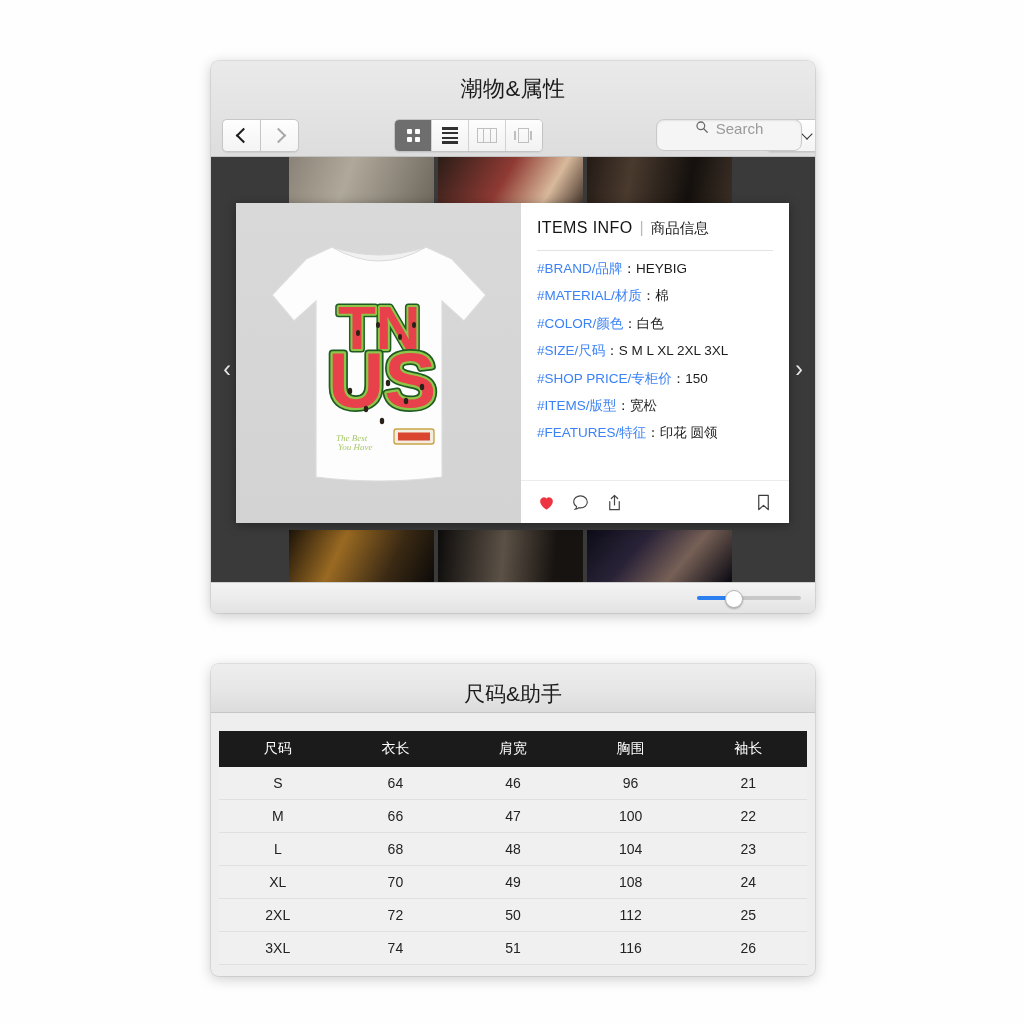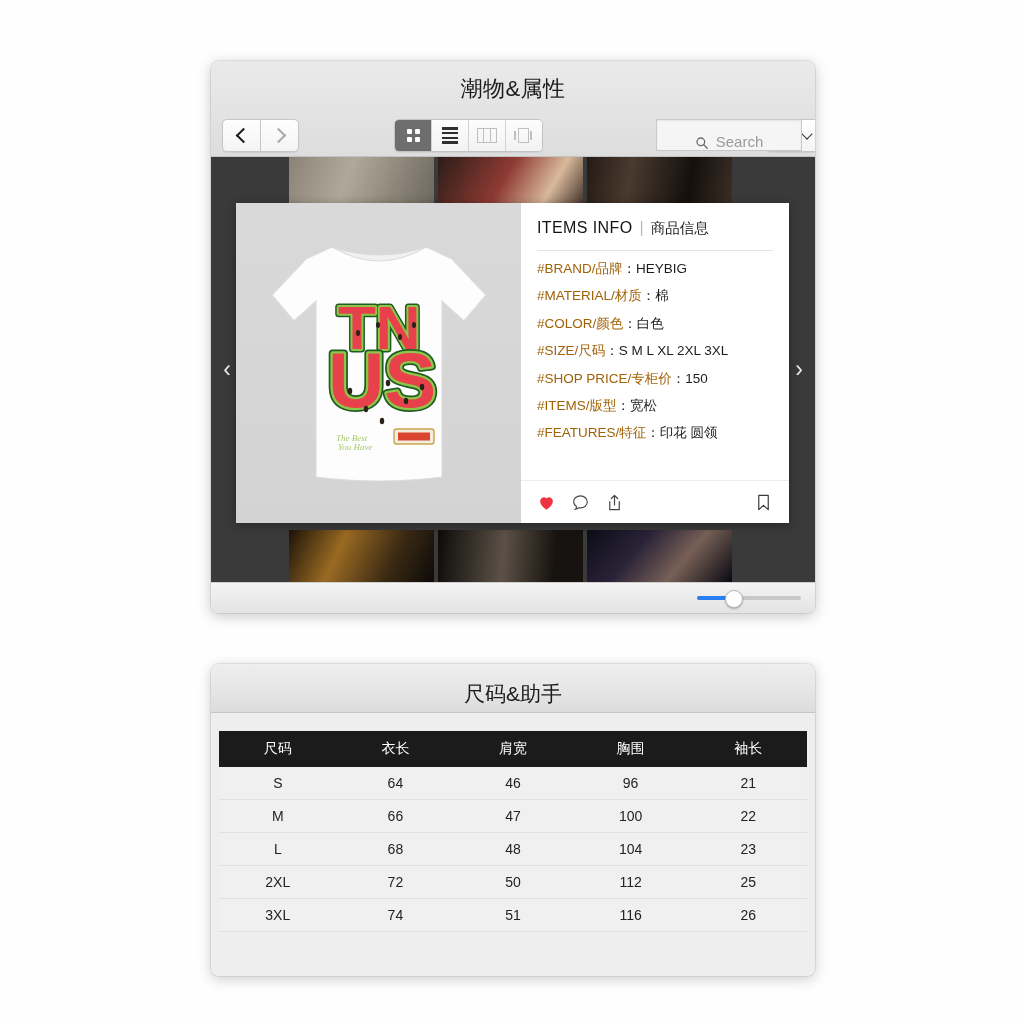--- a/index.html
+++ b/index.html
@@ -75,23 +75,23 @@
     width: 56px; height: 31px; border:1px solid #c6c6c6; border-radius:5px;
     background: linear-gradient(to bottom,#fefefe,#f4f4f4);
     display:flex; align-items:center; justify-content:center; gap:5px;
     box-shadow: 0 1px 1px rgba(0,0,0,0.07);
   }
   .chevdown { width:7px; height:7px; border-style:solid; border-width:0 1.8px 1.8px 0;
               border-color:#333; transform: rotate(45deg); margin-top:-3px; }
 
   .searchbox {
     position: absolute; left: 445px; top: 3px;
-    width: 144px; height: 30px; border-radius: 0;
+    width: 144px; height: 30px; border-radius: 8px;
     background: #f5f5f5; border:1px solid #c9c9c9;
-    display:flex; align-items:flex-end; justify-content:center; gap:7px;
+    display:flex; align-items:flex-start; justify-content:center; gap:7px;
     box-shadow: inset 0 1px 2px rgba(0,0,0,0.07);
   }
   .searchbox .sp { font-size:15px; color:#9a9a9a; }
 
   
   .content1 { position:relative; height: 425px; background:#3a3a3a; overflow:hidden; }
   .thumbrow { position:absolute; left:0; width:100%; height:52px; display:flex; gap:4px; padding-left:78px; box-sizing:border-box;}
   .thumbrow.top { top:0; }
   .thumbrow.bot { top:373px; }
   .thumb { width:145px; height:52px; }
@@ -121,21 +121,21 @@
     width:285px; background:linear-gradient(to bottom,#d9d9d9,#d3d3d3);
     position:relative; overflow:hidden;
   }
   .infopane { flex:1; background:#fff; position:relative; padding:16px 0 0 16px; box-sizing:border-box; }
   .info-head { display:flex; align-items:baseline; gap:7px; padding-bottom:12px; border-bottom:1px solid #e3e3e3; margin-right:16px;}
   .info-head .en { font-size:16px; font-weight:normal; color:#141414; letter-spacing:0.4px; }
   .info-head .bar { color:#b9b9b9; font-size:16px; }
   .info-head .cn { font-size:14.5px; color:#1c1c1c; }
   .attrs { margin-top:10px; }
   .attr { font-size:13.5px; color:#1d1d1d; margin-bottom:10.5px; line-height:1.25; }
-  .attr .k { color:#a16207;margin-top:6px; }
+  .attr .k { color:#3b82f6;margin-top:6px; }
   .actions {
     position:absolute; left:0; right:0; bottom:0; height:42px;
     border-top:1px solid #ececec; display:flex; align-items:center;
     padding:0 16px; gap:15px;
   }
   .act { display:flex; align-items:center; }
   .bookmark { margin-left:auto; }
 
   .footer1 {
     position:relative; height:30px;
@@ -415,20 +415,27 @@
             <td>22</td>
           </tr>
           <tr>
             <td>L</td>
             <td>68</td>
             <td>48</td>
             <td>104</td>
             <td>23</td>
           </tr>
           <tr>
+            <td>XL</td>
+            <td>70</td>
+            <td>49</td>
+            <td>108</td>
+            <td>24</td>
+          </tr>
+          <tr>
             <td>2XL</td>
             <td>72</td>
             <td>50</td>
             <td>112</td>
             <td>25</td>
           </tr>
           <tr>
             <td>3XL</td>
             <td>74</td>
             <td>51</td>

